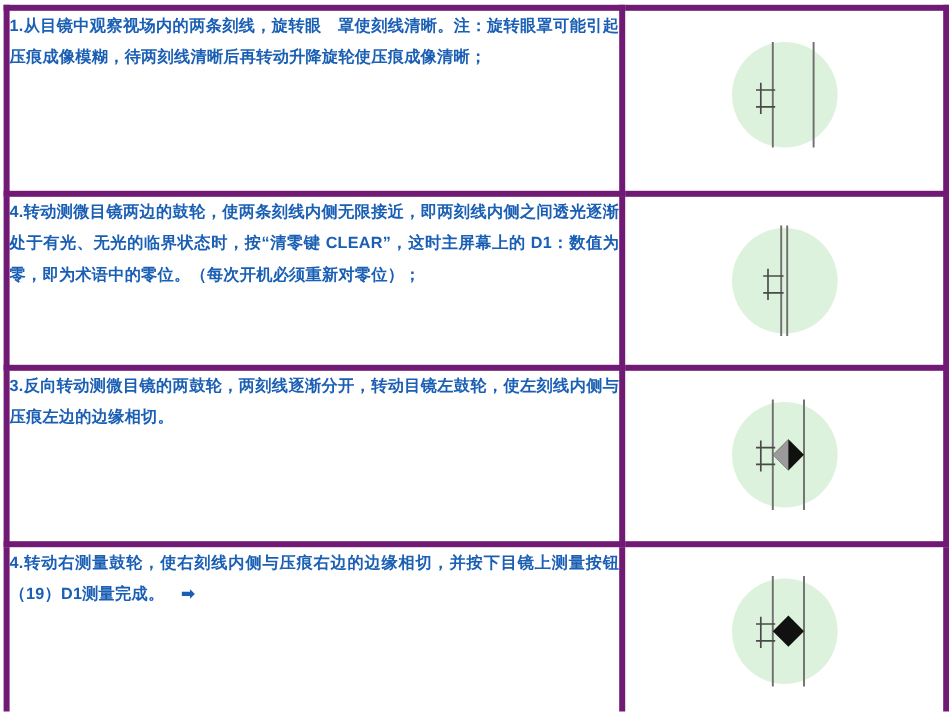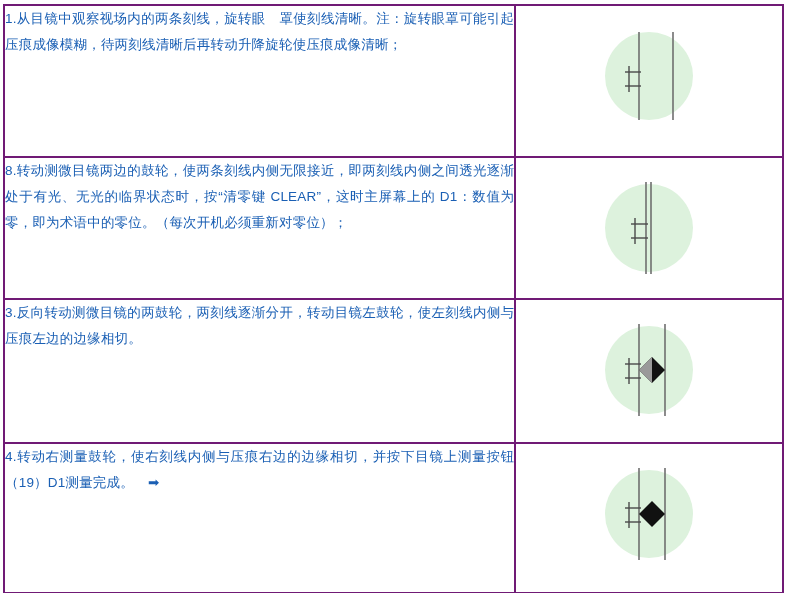--- a/index.html
+++ b/index.html
@@ -13,23 +13,24 @@
     font-family: "Liberation Sans", sans-serif;
     overflow: hidden;
   }
   .doc-table {
     border-collapse: collapse;
     width: 781px;
     margin: 4px 0 0 3px;
     table-layout: fixed;
   }
   .doc-table td {
-    border: 2px solid #701a75;
+    border: 5px solid #701a75;
     vertical-align: top;
     padding: 0;
+    font-weight: bold;
   }
   .text-cell {
     width: 508px;
     padding: 6px 8px 6px 6px;
   }
   .fig-cell {
     width: 265px;
     padding: 0;
     text-align: center;
     vertical-align: middle;
@@ -78,21 +79,21 @@
             <line x1="84" y1="16" x2="84" y2="104" stroke="#6f6f6f" stroke-width="1.6"></line>
             <line x1="36" y1="56" x2="52" y2="56" stroke="#4a4a4a" stroke-width="1.4"></line>
             <line x1="36" y1="70" x2="52" y2="70" stroke="#4a4a4a" stroke-width="1.4"></line>
             <line x1="40" y1="50" x2="40" y2="76" stroke="#4a4a4a" stroke-width="1.4"></line>
           </svg>
         </div>
       </td>
     </tr>
     <tr class="row2">
       <td class="text-cell">
-        <div class="step-text">8.转动测微目镜两边的鼓轮，使两条刻线内侧无限接近，即两刻线内侧之间透光逐渐处于有光、无光的临界状态时，按“清零键 CLEAR”，这时主屏幕上的 D1：数值为零，即为术语中的零位。（每次开机必须重新对零位）；</div>
+        <div class="step-text">4.转动测微目镜两边的鼓轮，使两条刻线内侧无限接近，即两刻线内侧之间透光逐渐处于有光、无光的临界状态时，按“清零键 CLEAR”，这时主屏幕上的 D1：数值为零，即为术语中的零位。（每次开机必须重新对零位）；</div>
       </td>
       <td class="fig-cell">
         <div class="fig-wrap">
           <svg class="fig-svg" width="120" height="120" viewBox="0 0 120 120">
             <circle cx="60" cy="60" r="44" fill="#ddf2dd"></circle>
             <line x1="57" y1="14" x2="57" y2="106" stroke="#6f6f6f" stroke-width="1.6"></line>
             <line x1="62" y1="14" x2="62" y2="106" stroke="#6f6f6f" stroke-width="1.6"></line>
             <line x1="42" y1="56" x2="59" y2="56" stroke="#4a4a4a" stroke-width="1.4"></line>
             <line x1="42" y1="70" x2="59" y2="70" stroke="#4a4a4a" stroke-width="1.4"></line>
             <line x1="46" y1="50" x2="46" y2="76" stroke="#4a4a4a" stroke-width="1.4"></line>

